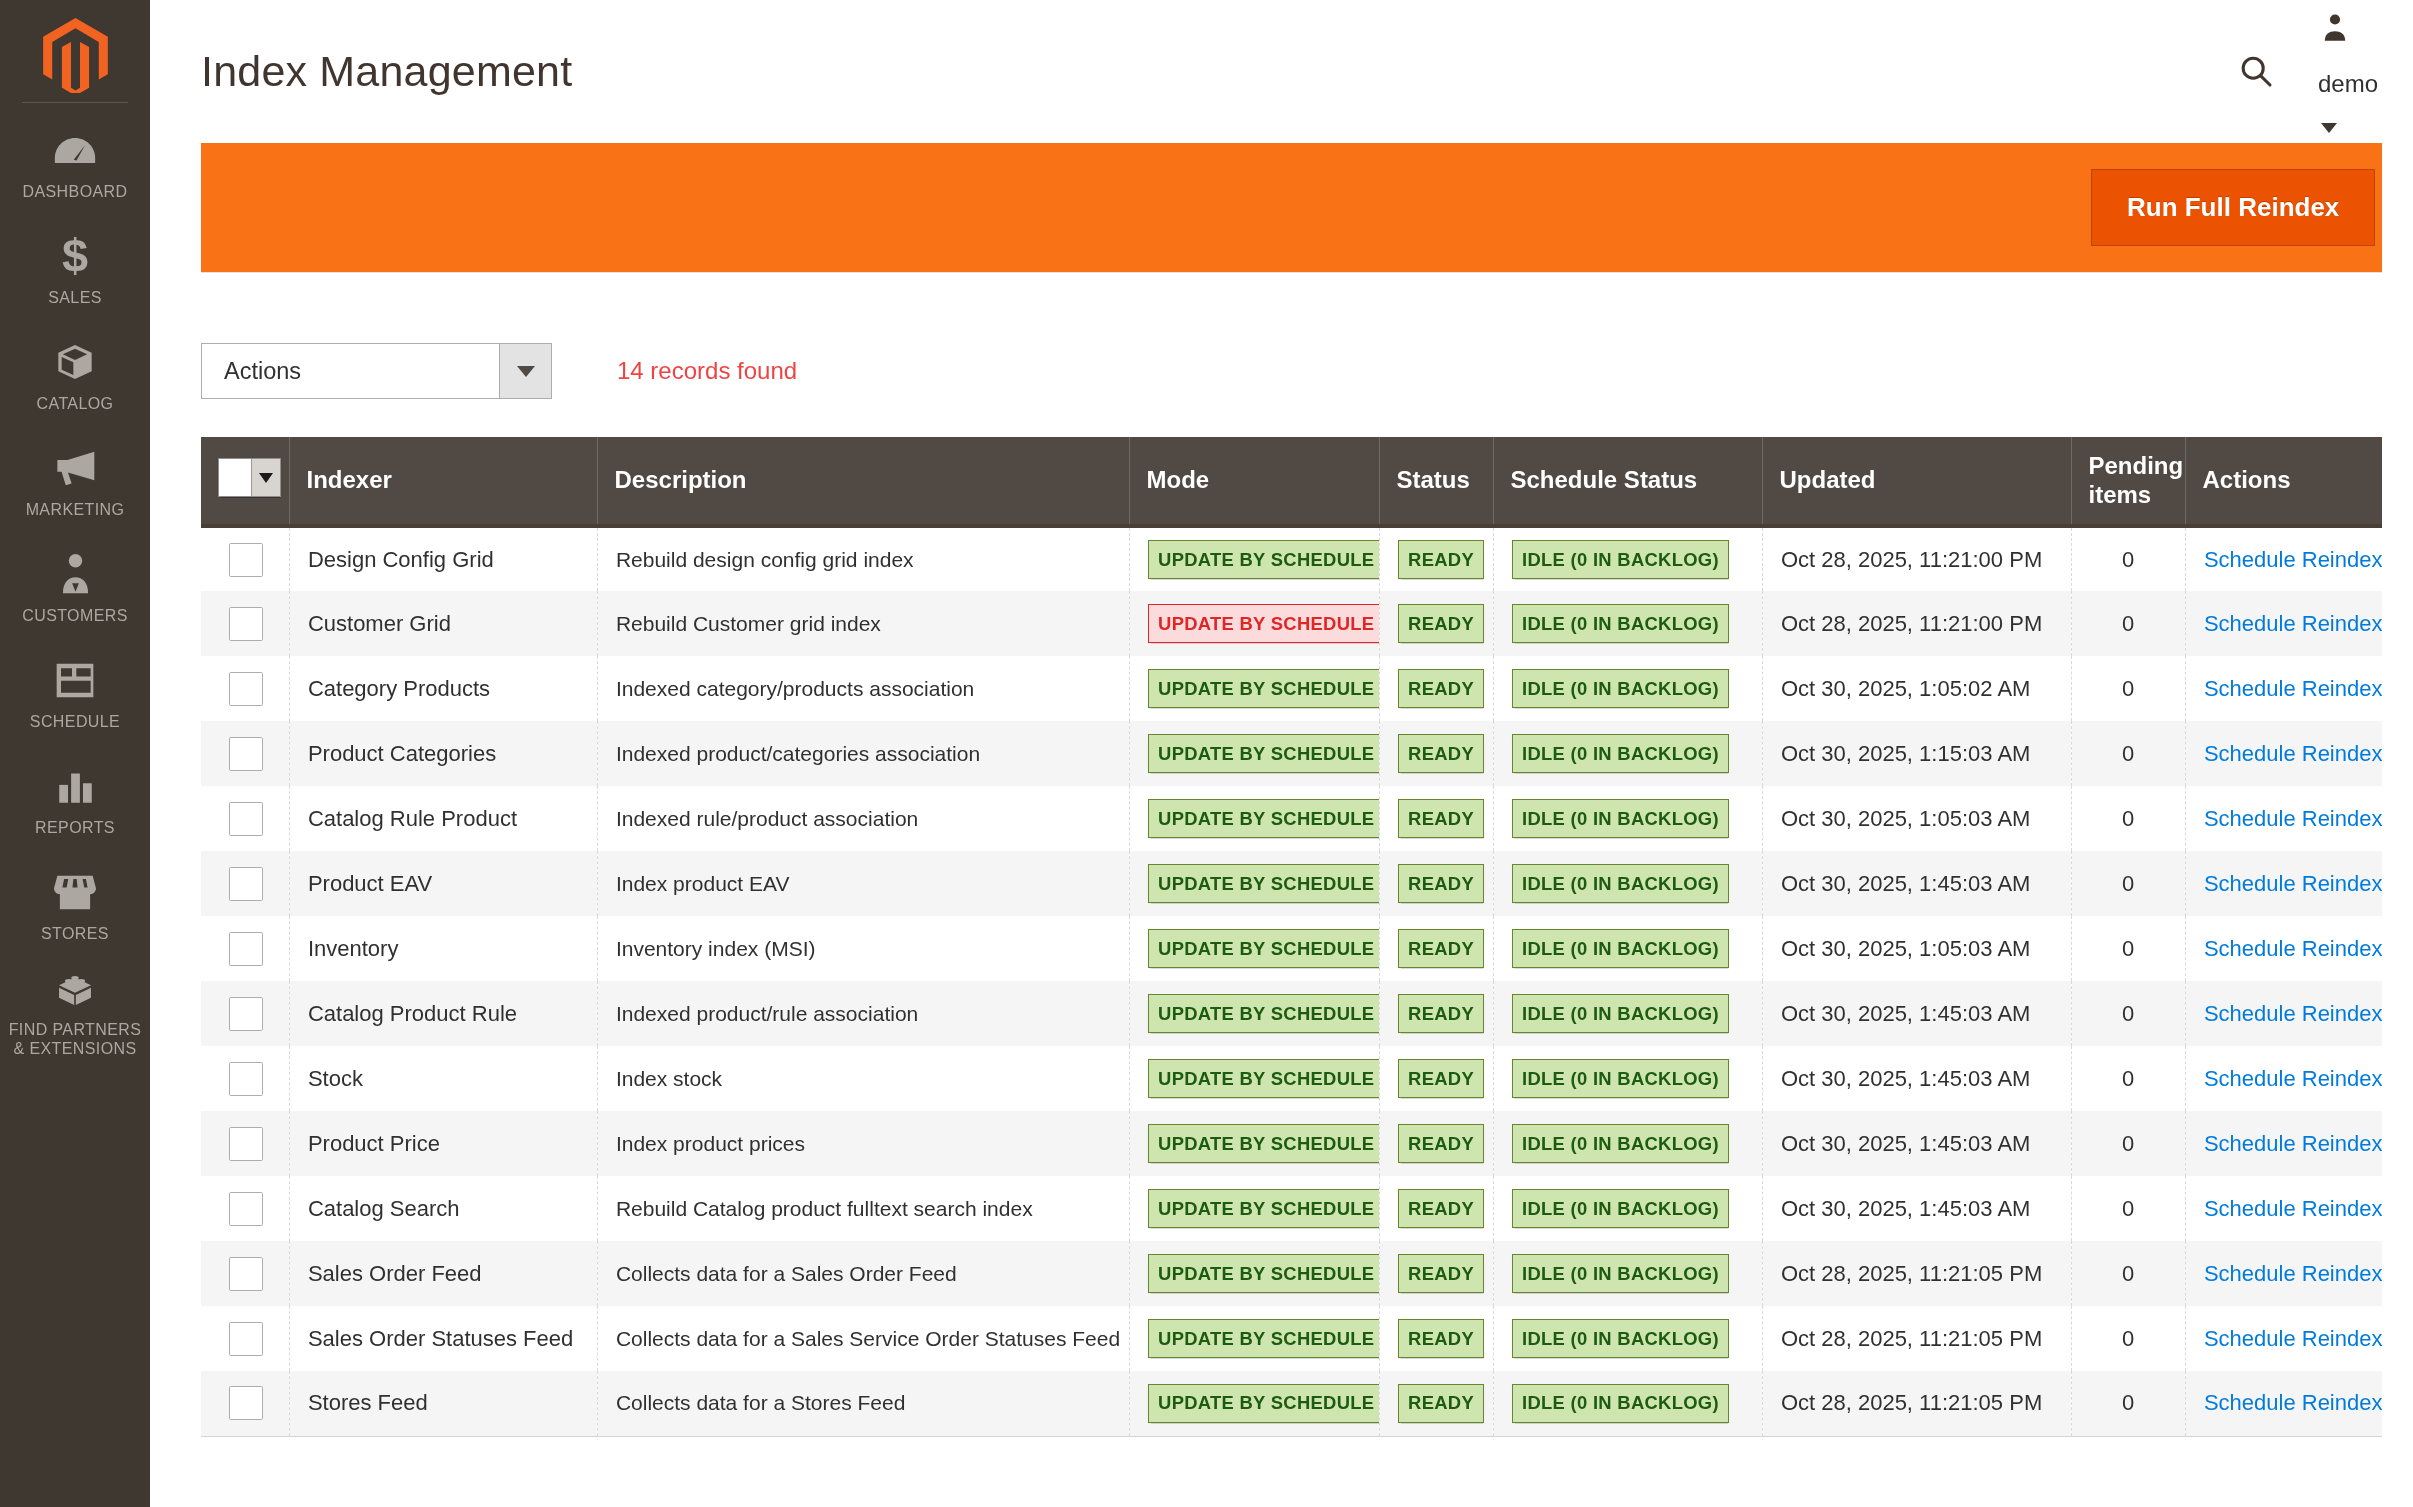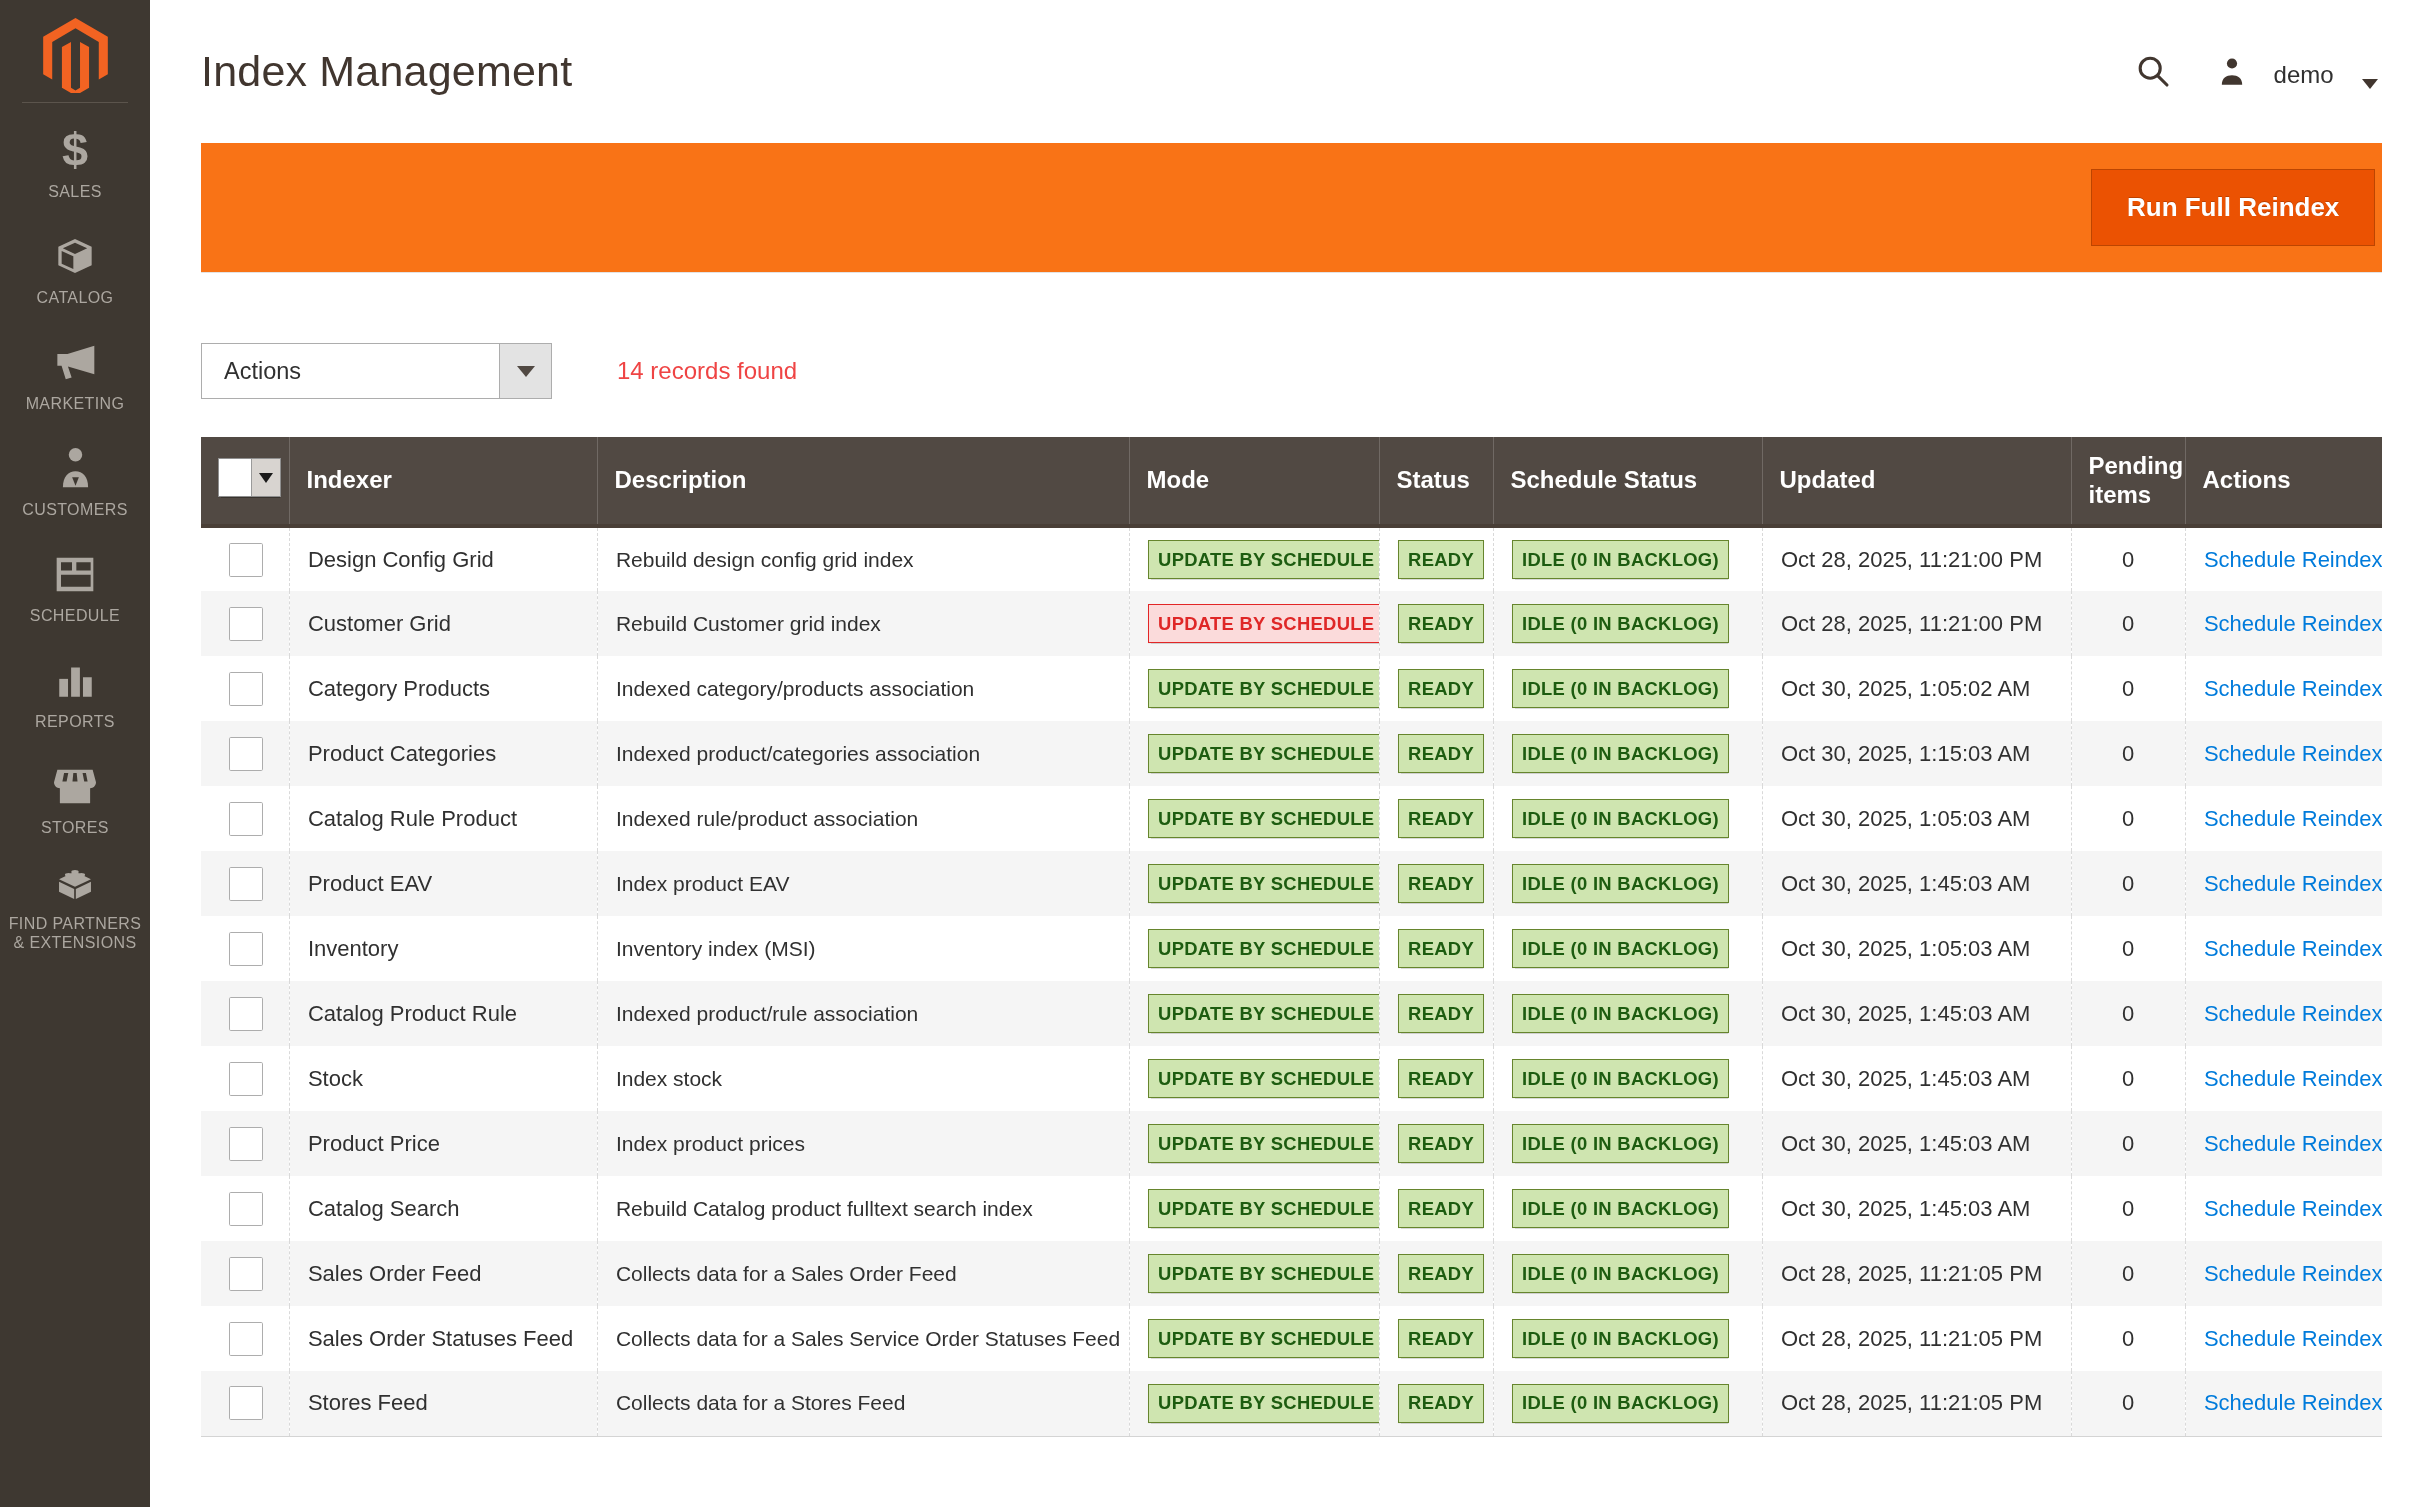--- a/index.html
+++ b/index.html
@@ -19,21 +19,21 @@
   .nav-icon { height:44px; display:flex; align-items:center; justify-content:center; }
   .nav-icon svg { fill:currentColor; }
   .nav-icon .dollar { font-size:47px; font-weight:700; line-height:44px; }
   .nav-label { font-size:16px; letter-spacing:0.4px; line-height:19px; }
   
   .main { flex:1; display:flex; flex-direction:column; }
   .page-header { height:143px; display:flex; align-items:center; justify-content:space-between; padding:0 35px 0 51px; }
   .page-title { font-size:43px; font-weight:400; color:#41362f; letter-spacing:0.2px; }
   .header-right { display:flex; align-items:center; gap:44px; }
   .search-btn svg { width:37px; height:37px; }
-  .user-menu { display:flex; align-items:flex-end; gap:25px; cursor:pointer; }
+  .user-menu { display:flex; align-items:flex-start; gap:25px; cursor:pointer;flex-direction:column; }
   .user-menu svg { width:34px; height:34px; }
   .user-name { font-size:24px; color:#303030; }
   .caret-down { width:0; height:0; border-left:8.4px solid transparent; border-right:8.4px solid transparent; border-top:10px solid #41362f; margin-left:3.4px; }
   .band { margin:0 31px 0 51px; height:130px; background:#f97316; border-bottom:0.8px solid #e3e3e3; display:flex; align-items:center; justify-content:flex-end; padding-right:6.7px; }
   .btn-primary { background:var(--accent,#eb5202); border:0.8px solid #bc4501; color:#fff; font-size:26px; font-weight:700; padding:22px 35px; cursor:pointer; font-family:inherit; text-shadow:0 -0.8px 0 rgba(0,0,0,.2); }
   
   .controls { margin:70px 31px 0 51px; display:flex; align-items:center; }
   .actions-select { display:inline-flex; width:351px; height:56px; border:0.8px solid #adadad; background:#fff; cursor:pointer; }
   .actions-label { flex:1; display:flex; align-items:center; padding-left:22px; font-size:23.5px; color:#303030; }
   .actions-caret { width:52px; background:#e3e3e3; border-left:0.8px solid #adadad; display:flex; align-items:center; justify-content:center; }
@@ -67,20 +67,29 @@
   <div class="logo-wrap">
     <svg viewBox="0 0 100 116">
       <path fill="#f26322" d="M50 0 0 29v58l14 8V37l36-21 36 21v58l14-8V29z"></path>
       <path fill="#f26322" d="M57 37v71l-7 4-7-4V37l-14 8v63l21 12 21-12V45z"></path>
     </svg>
   </div>
   <div class="side-divider"></div>
   <nav>
       <div class="nav-item">
         <span class="nav-icon">
+          <svg width="42" height="27" viewBox="0 0 50 32">
+            <path d="M25 1C11.7 1 1 11.7 1 25v6h48v-6C49 11.7 38.3 1 25 1z"></path>
+            <path d="M23.5 27 37 9.5 26.8 28z" fill="#3e3831"></path>
+          </svg>
+        </span>
+        <span class="nav-label">DASHBOARD</span>
+      </div>
+      <div class="nav-item">
+        <span class="nav-icon">
           <span class="dollar">$</span>
         </span>
         <span class="nav-label">SALES</span>
       </div>
       <div class="nav-item">
         <span class="nav-icon">
           <svg width="40" height="40" viewBox="0 0 24 24">
             <path d="M12 1.8 2 6.4v11.2l10 4.6 10-4.6V6.4L12 1.8zm0 2.3 7.3 3.3L12 10.8 4.7 7.4 12 4.1zM4 9l7 3.2v7.6L4 16.6V9z"></path>
           </svg>
         </span>

